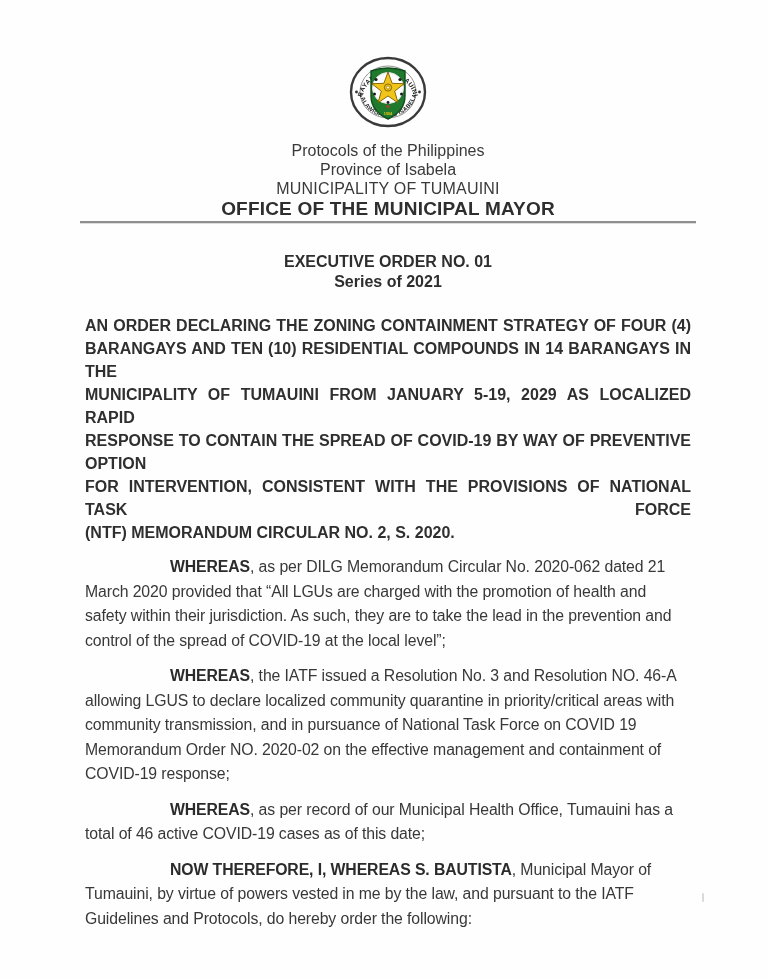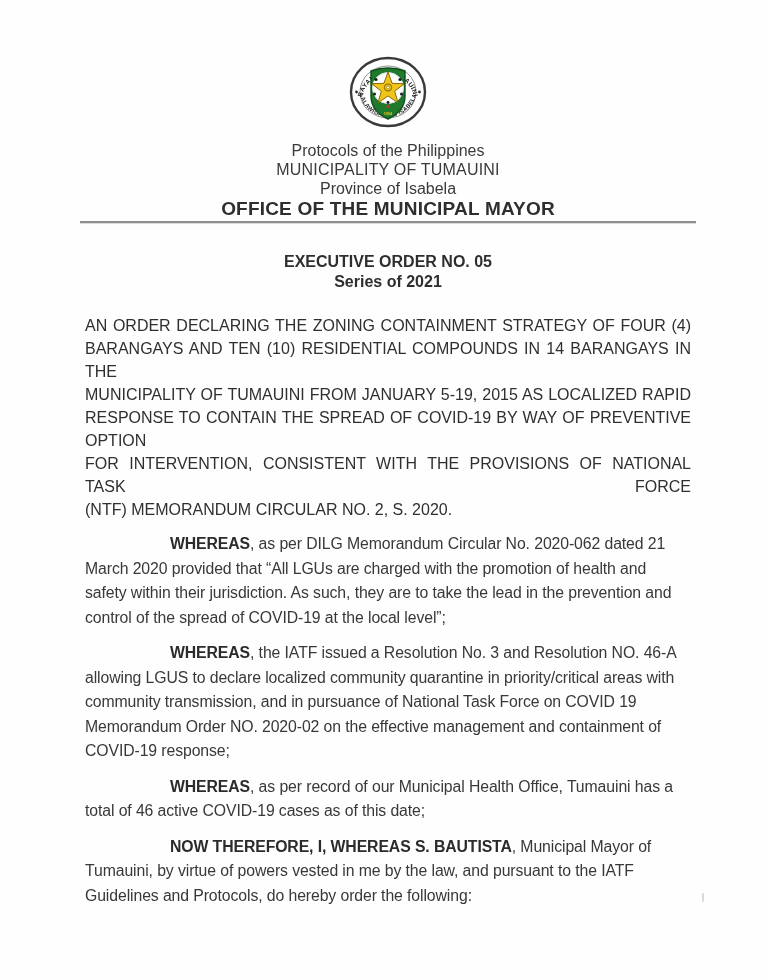--- a/index.html
+++ b/index.html
@@ -48,21 +48,21 @@
     margin-top: 28px;
     text-align: center;
     font-weight: bold;
     color: #2e2e2e;
     font-size: 16px;
     line-height: 20px;
   }
   
   .order-title {
     margin-top: 22px;
-    font-weight: normal;
+    font-weight: bold;
     font-size: 16px;
     color: #2f2f2f;
     line-height: 23px;
   }
   .order-title .tline {
     text-align: justify;
     text-align-last: justify;
   }
   .order-title .tline.last {
     text-align-last: left;
@@ -122,35 +122,35 @@
       <polygon points="40,16 44.1,27.3 56.2,27.7 46.7,35.2 50,46.8 40,40 30,46.8 33.3,35.2 23.8,27.7 35.9,27.3" fill="#f0c419" stroke="#7a5c00" stroke-width="0.9"></polygon>
       <circle cx="40" cy="31.5" r="3.6" fill="#f0c419" stroke="#7a5c00" stroke-width="0.9"></circle>
       <circle cx="40" cy="31.5" r="1.5" fill="#fff7d6" stroke="#7a5c00" stroke-width="0.5"></circle>
       <circle cx="40" cy="50.5" r="1.5" fill="#c0392b"></circle>
       <text x="40" y="58.5" font-size="3.8" font-weight="bold" fill="#f0c419" text-anchor="middle" font-family="Liberation Sans, sans-serif">1954</text>
     </svg>
   </div>
 
   <div class="letterhead">
     <div class="lh-line">Protocols of the Philippines</div>
+    <div class="lh-line">Province of Isabela</div>
     <div class="lh-line caps">MUNICIPALITY OF TUMAUINI</div>
-    <div class="lh-line">Province of Isabela</div>
     <div class="lh-office">OFFICE OF THE MUNICIPAL MAYOR</div>
   </div>
   <div class="rule"></div>
 
   <div class="order-heading">
-    <div>EXECUTIVE ORDER NO. 05</div>
+    <div>EXECUTIVE ORDER NO. 01</div>
     <div>Series of 2021</div>
   </div>
 
   <div class="order-title">
     <div class="tline">AN ORDER DECLARING THE ZONING CONTAINMENT STRATEGY OF FOUR (4)</div>
     <div class="tline">BARANGAYS AND TEN (10) RESIDENTIAL COMPOUNDS IN 14 BARANGAYS IN THE</div>
-    <div class="tline">MUNICIPALITY OF TUMAUINI FROM JANUARY 5-19, 2015 AS LOCALIZED RAPID</div>
+    <div class="tline">MUNICIPALITY OF TUMAUINI FROM JANUARY 5-19, 2029 AS LOCALIZED RAPID</div>
     <div class="tline">RESPONSE TO CONTAIN THE SPREAD OF COVID-19 BY WAY OF PREVENTIVE OPTION</div>
     <div class="tline">FOR INTERVENTION, CONSISTENT WITH THE PROVISIONS OF NATIONAL TASK FORCE</div>
     <div class="tline last">(NTF) MEMORANDUM CIRCULAR NO. 2, S. 2020.</div>
   </div>
 
   <p class="body-par"><b>WHEREAS</b><span>, as per DILG Memorandum Circular No. 2020-062 dated 21 March 2020 provided that “All LGUs are charged with the promotion of health and safety within their jurisdiction. As such, they are to take the lead in the prevention and control of the spread of COVID-19 at the local level”;</span></p>
 
   <p class="body-par"><b>WHEREAS</b><span>, the IATF issued a Resolution No. 3 and Resolution NO. 46-A allowing LGUS to declare localized community quarantine in priority/critical areas with community transmission, and in pursuance of National Task Force on COVID 19 Memorandum Order NO. 2020-02 on the effective management and containment of COVID-19 response;</span></p>
 
   <p class="body-par"><b>WHEREAS</b><span>, as per record of our Municipal Health Office, Tumauini has a total of 46 active COVID-19 cases as of this date;</span></p>

